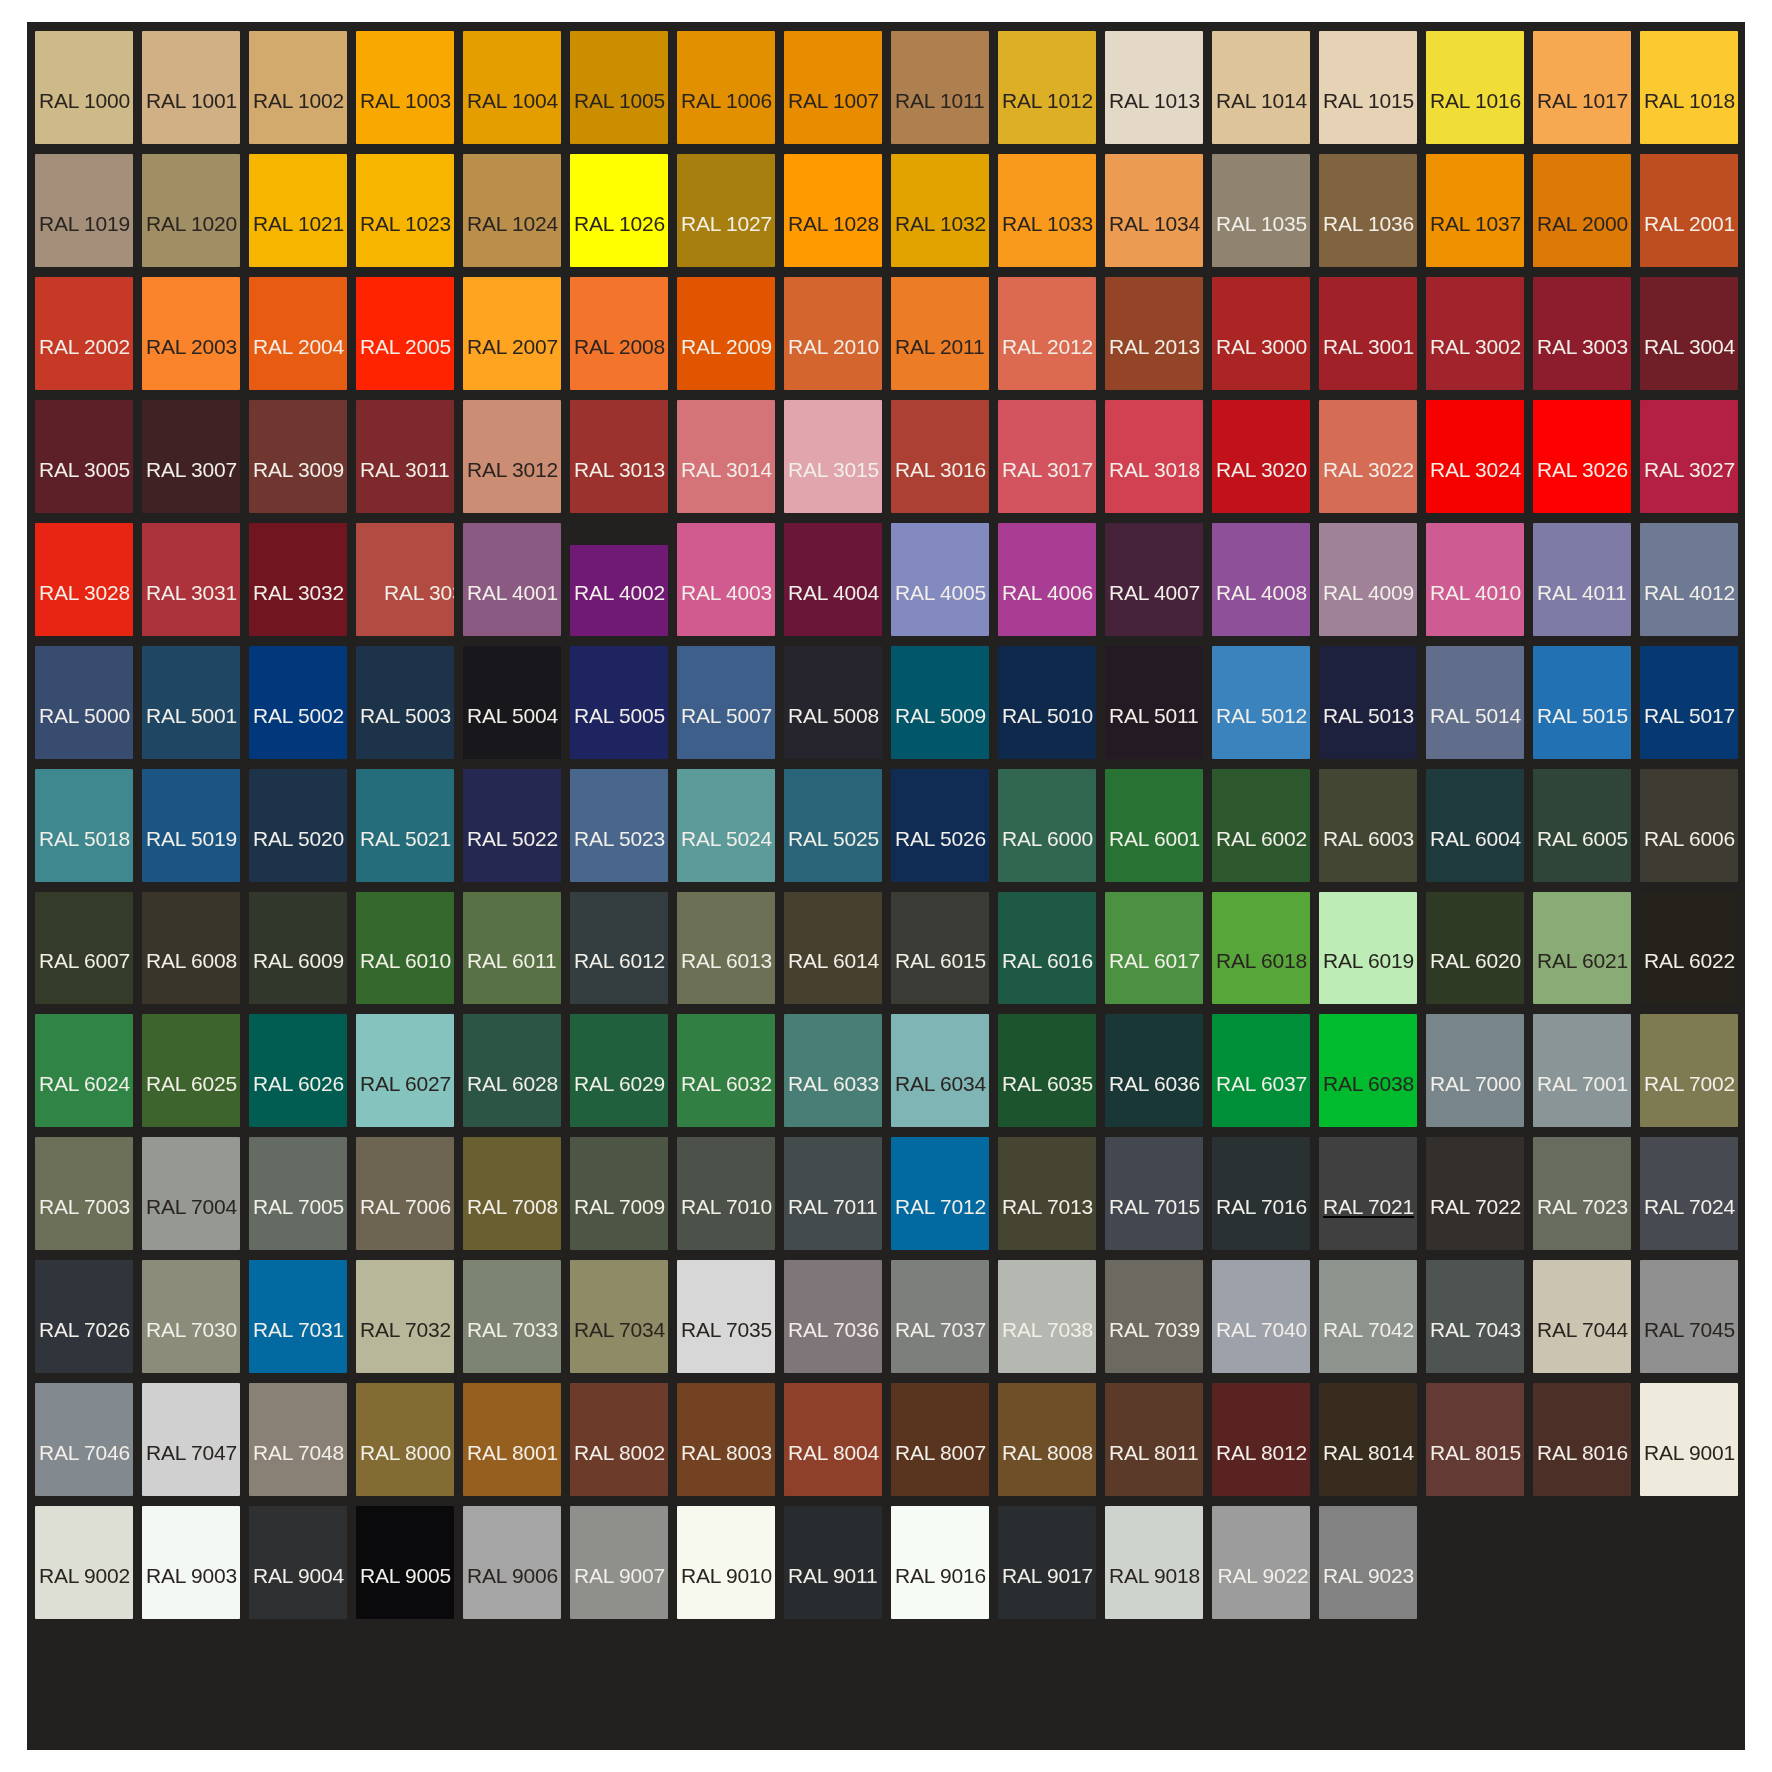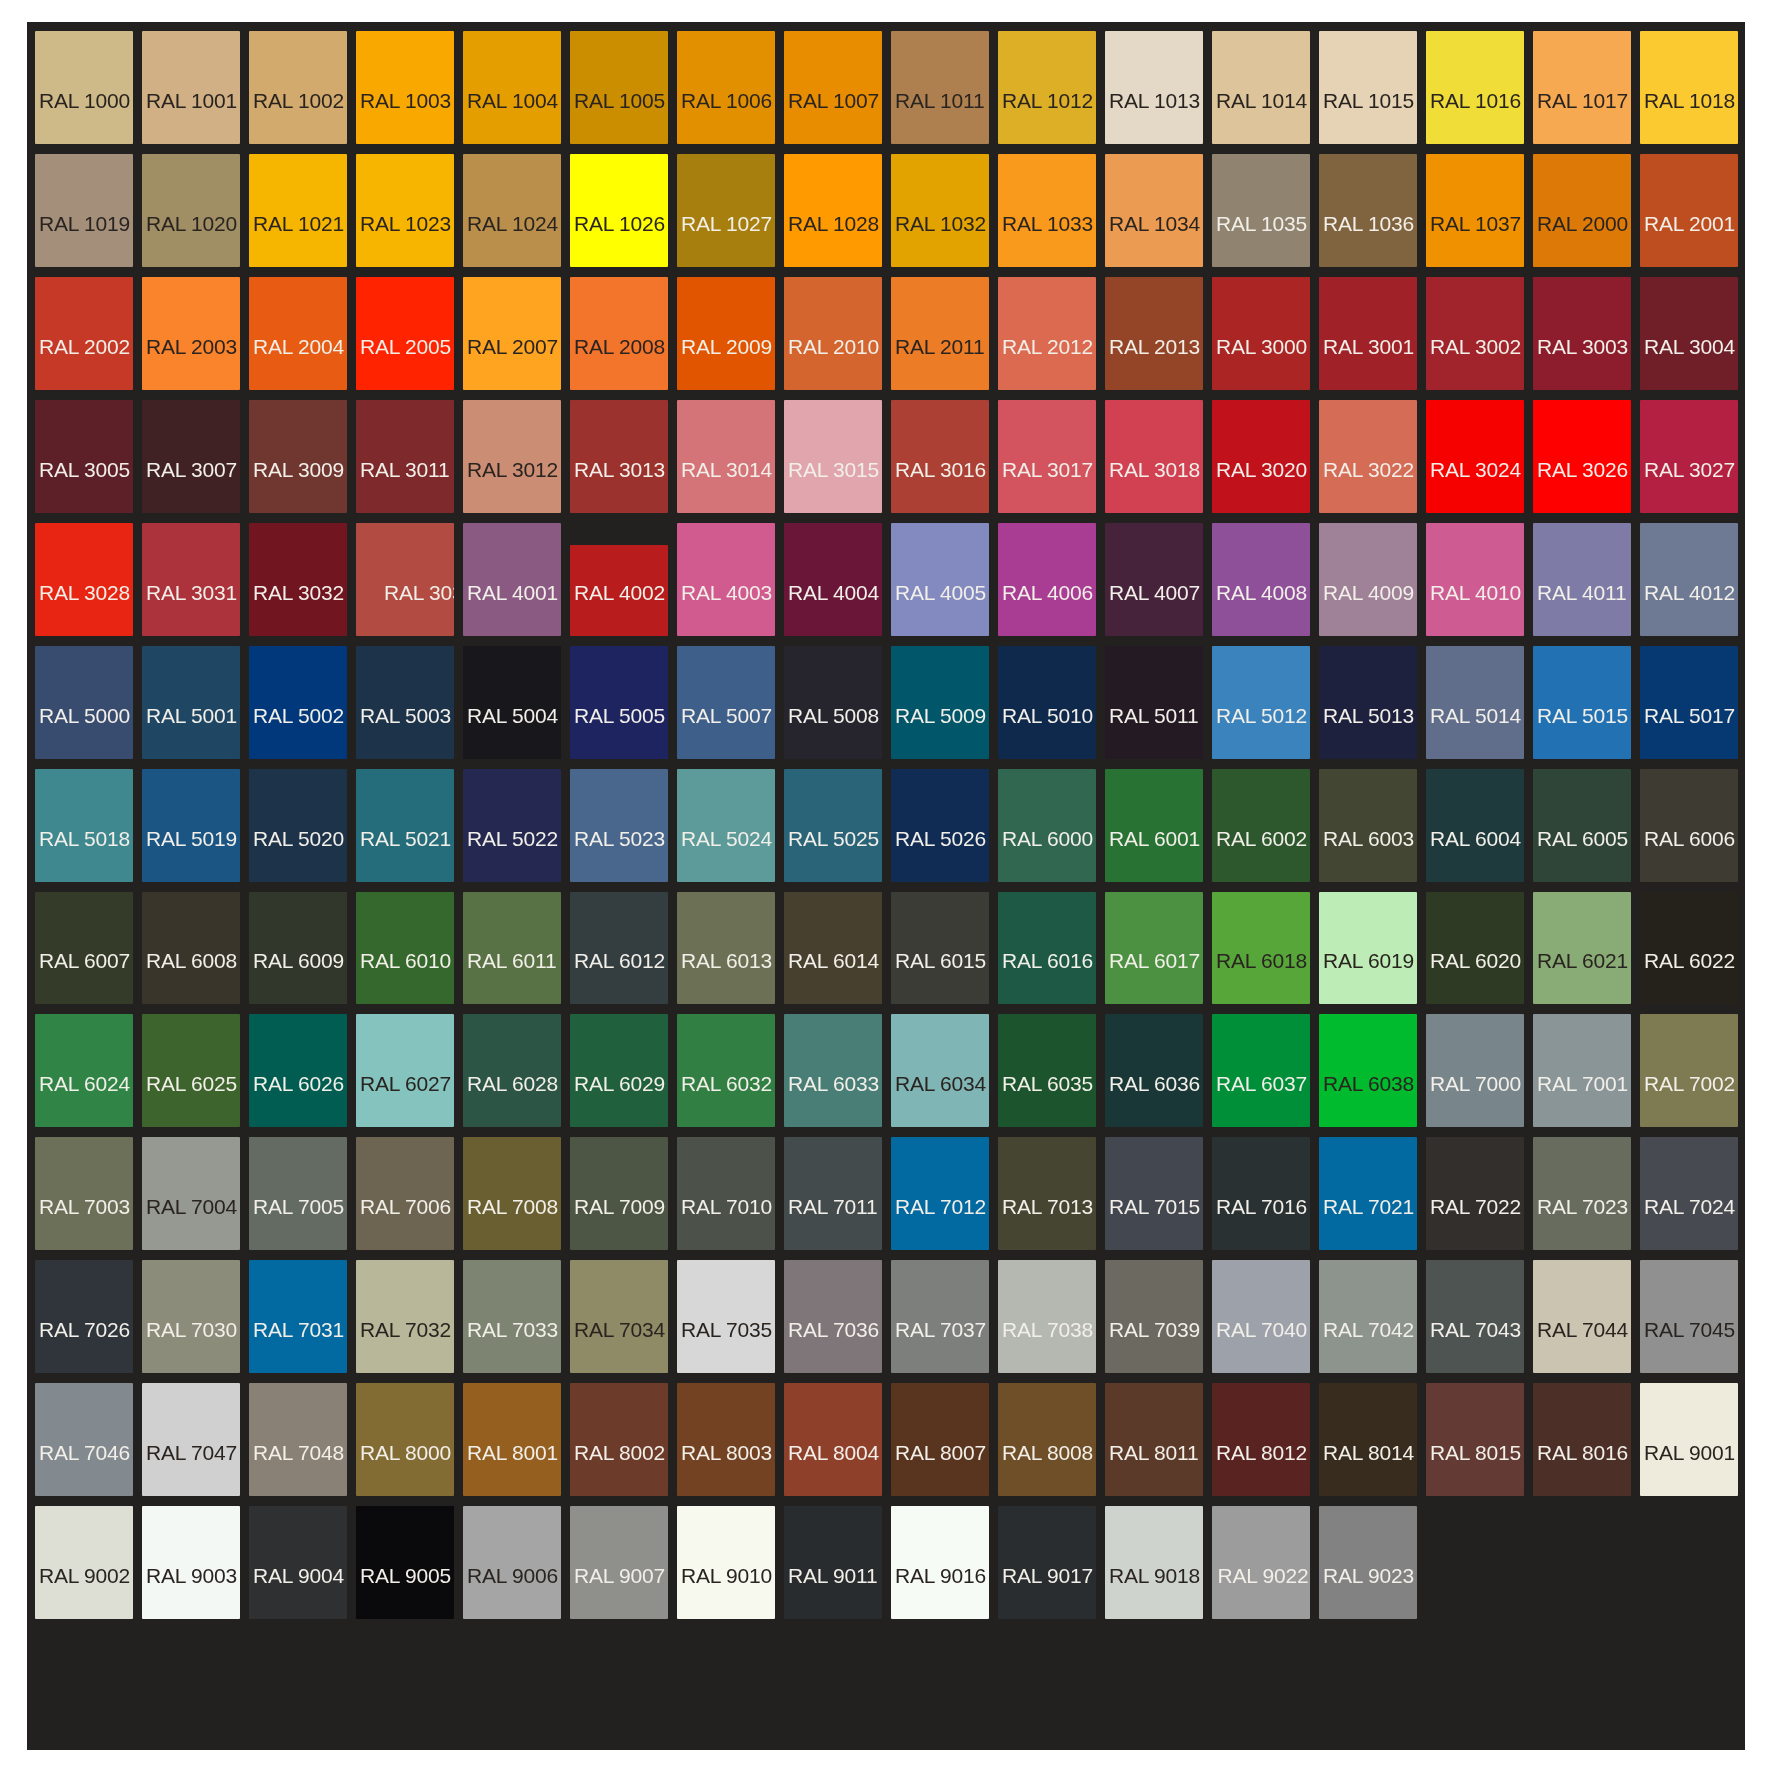--- a/index.html
+++ b/index.html
@@ -276,21 +276,21 @@
       </div>
       <div class="swatch" title="RAL 3032" style="background: rgb(113, 21, 33);">
         <span class="swatch-label light-text">RAL 3032</span>
       </div>
       <div class="swatch" title="RAL 3033" style="background: rgb(178, 76, 67); padding-left: 24px;">
         <span class="swatch-label light-text">RAL 3033</span>
       </div>
       <div class="swatch" title="RAL 4001" style="background: rgb(138, 90, 131);">
         <span class="swatch-label light-text">RAL 4001</span>
       </div>
-      <div class="swatch" title="RAL 4002" style="background: #b91c1c; margin-top: 22px;">
+      <div class="swatch" title="RAL 4002" style="background: #701a75; margin-top: 22px;">
         <span class="swatch-label light-text">RAL 4002</span>
       </div>
       <div class="swatch" title="RAL 4003" style="background: rgb(209, 91, 143);">
         <span class="swatch-label light-text">RAL 4003</span>
       </div>
       <div class="swatch" title="RAL 4004" style="background: rgb(105, 22, 57);">
         <span class="swatch-label light-text">RAL 4004</span>
       </div>
       <div class="swatch" title="RAL 4005" style="background: rgb(131, 138, 192);">
         <span class="swatch-label light-text">RAL 4005</span>
@@ -537,21 +537,21 @@
       </div>
       <div class="swatch" title="RAL 7013" style="background: rgb(70, 69, 49);">
         <span class="swatch-label light-text">RAL 7013</span>
       </div>
       <div class="swatch" title="RAL 7015" style="background: rgb(67, 71, 80);">
         <span class="swatch-label light-text">RAL 7015</span>
       </div>
       <div class="swatch" title="RAL 7016" style="background: rgb(41, 49, 51);">
         <span class="swatch-label light-text">RAL 7016</span>
       </div>
-      <div class="swatch" title="RAL 7021" style="background: #0369a1;">
+      <div class="swatch" title="RAL 7021" style="background: #404040; text-decoration: underline;">
         <span class="swatch-label light-text">RAL 7021</span>
       </div>
       <div class="swatch" title="RAL 7022" style="background: rgb(51, 47, 44);">
         <span class="swatch-label light-text">RAL 7022</span>
       </div>
       <div class="swatch" title="RAL 7023" style="background: rgb(104, 108, 94);">
         <span class="swatch-label light-text">RAL 7023</span>
       </div>
       <div class="swatch" title="RAL 7024" style="background: rgb(71, 74, 81);">
         <span class="swatch-label light-text">RAL 7024</span>

